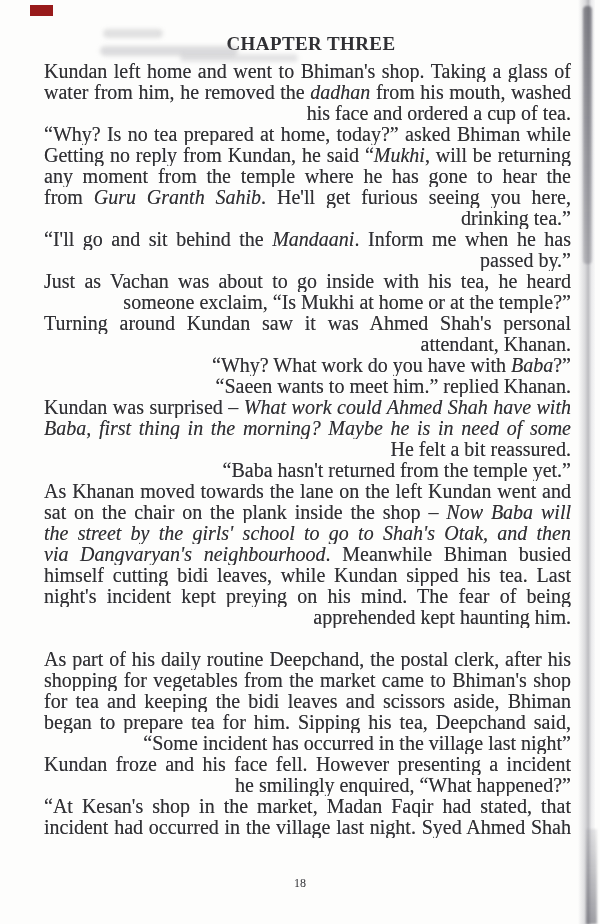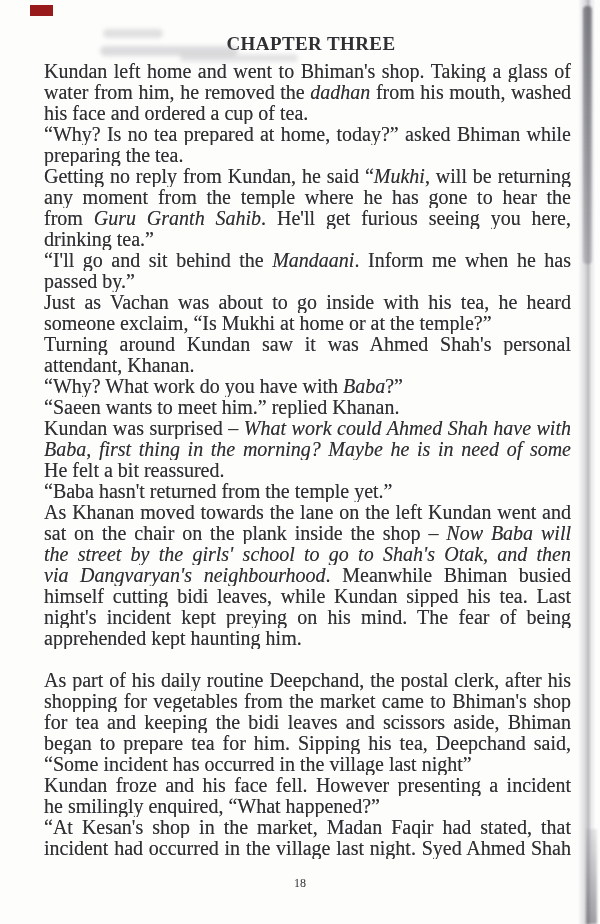--- a/index.html
+++ b/index.html
@@ -53,21 +53,21 @@
     top: 61px;
     width: 527px;
     font-size: 20px;
     line-height: 21px;
     color: var(--ink, #303034);
     text-shadow: 0 0 0.5px rgba(48,48,52,0.55);
   }
   .line {
     height: 21px;
     overflow: hidden;
-    text-align: left;
+    text-align: right;
     white-space: normal;
   }
   .line.j {
     text-align: justify;
     text-align-last: justify;
   }
   .line.blank { height: 21px; }
   .line .it { font-style: italic; }
   
   .page-number {
@@ -128,21 +128,20 @@
 
   <div class="smudge s1"></div>
   <div class="smudge s2"></div>
   <div class="smudge s3"></div>
 
   <div class="text-body" id="text-body">
       <div class="line j"><span>Kundan left home and went to Bhiman's shop. Taking a glass of</span></div>
       <div class="line j"><span>water from him, he removed the </span><span class="it">dadhan</span><span> from his mouth, washed</span></div>
       <div class="line"><span>his face and ordered a cup of tea.</span></div>
       <div class="line j"><span>“Why? Is no tea prepared at home, today?” asked Bhiman while</span></div>
-      <div class="line"><span>preparing the tea.</span></div>
       <div class="line j"><span>Getting no reply from Kundan, he said “</span><span class="it">Mukhi</span><span>, will be returning</span></div>
       <div class="line j"><span>any moment from the temple where he has gone to hear the </span><span class="it">Vachan</span></div>
       <div class="line j"><span>from </span><span class="it">Guru Granth Sahib</span><span>. He'll get furious seeing you here,</span></div>
       <div class="line"><span>drinking tea.”</span></div>
       <div class="line j"><span>“I'll go and sit behind the </span><span class="it">Mandaani</span><span>. Inform me when he has</span></div>
       <div class="line"><span>passed by.”</span></div>
       <div class="line j"><span>Just as Vachan was about to go inside with his tea, he heard</span></div>
       <div class="line"><span>someone exclaim, “Is Mukhi at home or at the temple?”</span></div>
       <div class="line j"><span>Turning around Kundan saw it was Ahmed Shah's personal</span></div>
       <div class="line"><span>attendant, Khanan.</span></div>

